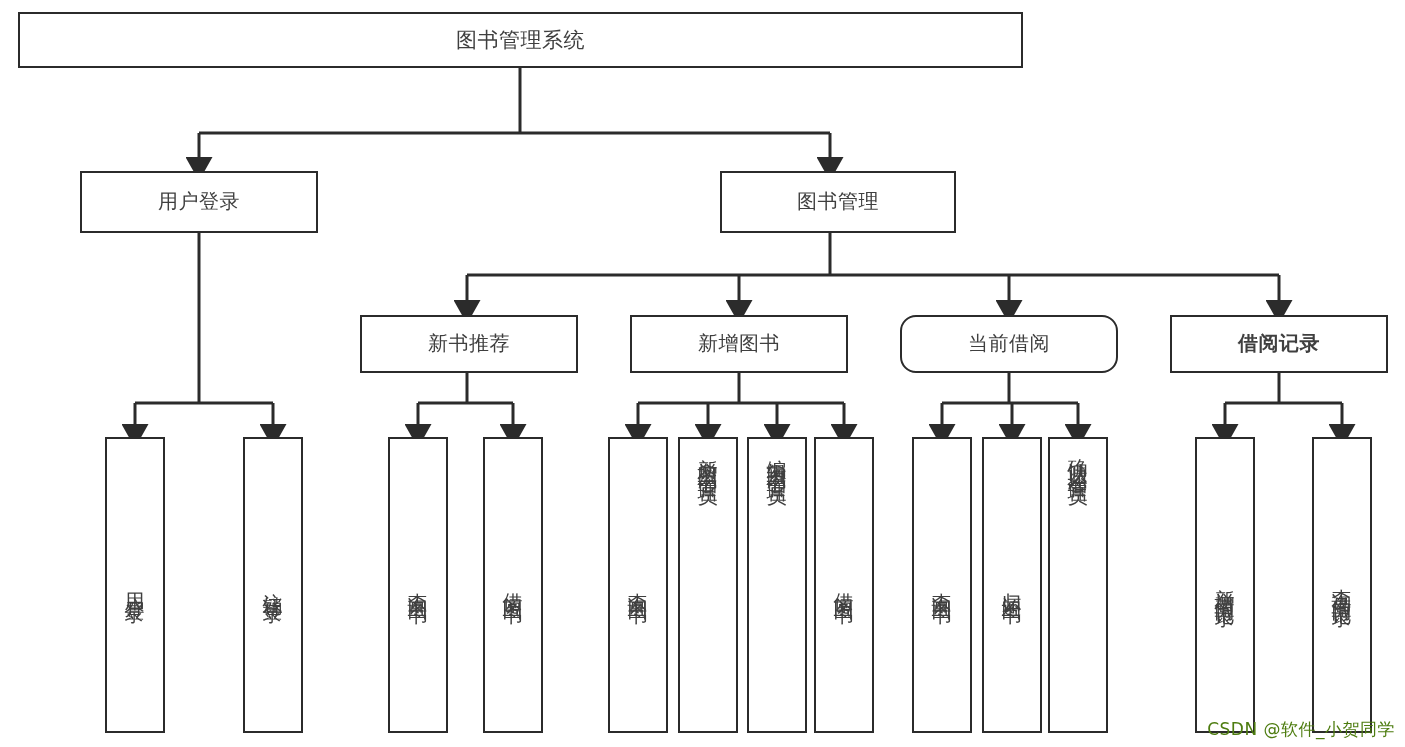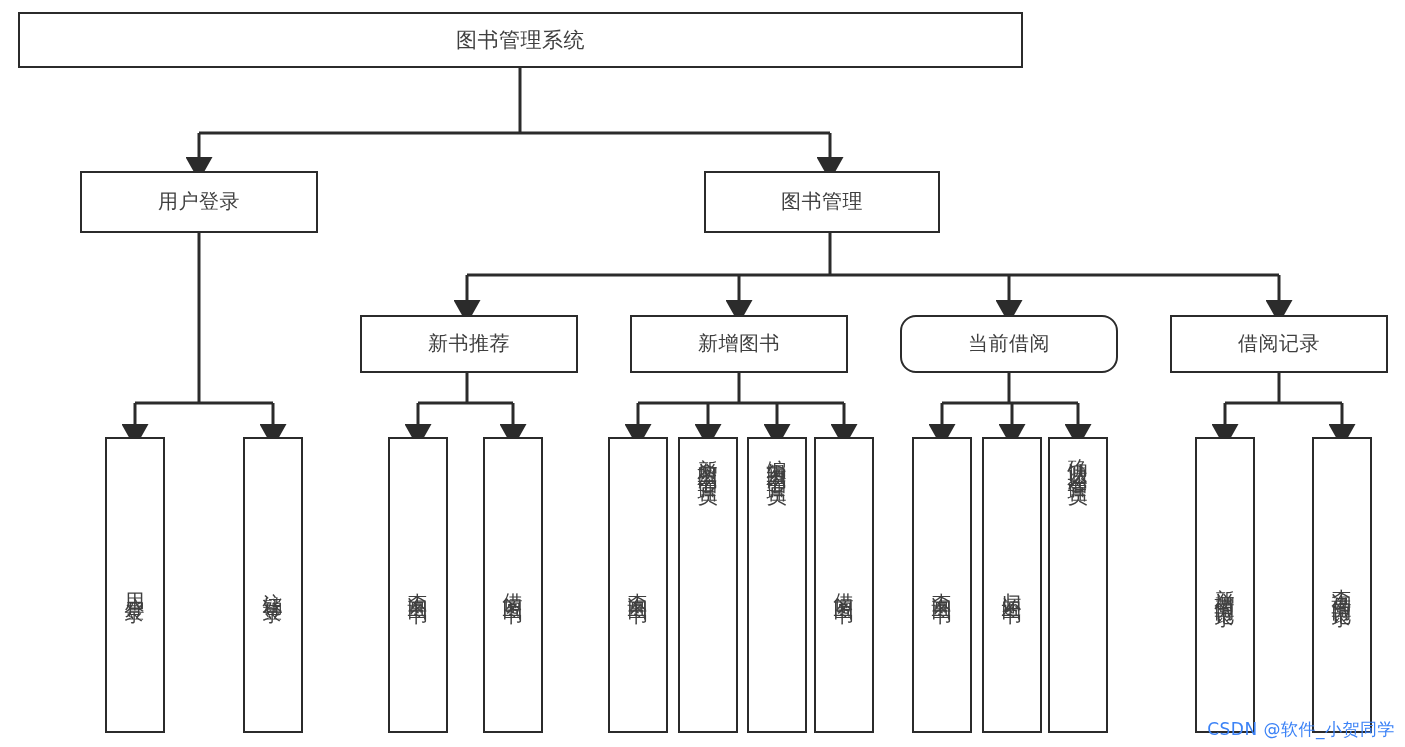--- a/index.html
+++ b/index.html
@@ -74,21 +74,21 @@
     align-items: flex-start;
   }
   .node.leaf.top-v .node-label {
     margin-top: 4px;
   }
   #watermark {
     position: absolute;
     right: 10px;
     bottom: 6px;
     font-size: 17px;
-    color: #3b82f6;
+    color: #4d7c0f;
     letter-spacing: 0.5px;
     z-index: 5;
     white-space: nowrap;
   }
 </style>
 </head>
 <body>
 
 <div id="diagram-canvas">
 
@@ -147,34 +147,34 @@
     </g>
   </svg>
 
   <div class="node root" style="left:18px; top:12px; width:1005px; height:56px;">
     <span class="node-label">图书管理系统</span>
   </div>
 
   <div class="node lvl2" style="left:80px; top:171px; width:238px; height:62px;">
     <span class="node-label">用户登录</span>
   </div>
-  <div class="node lvl2" style="left:704px; top:171px; width:236px; height:62px;">
+  <div class="node lvl2" style="left:720px; top:171px; width:236px; height:62px;">
     <span class="node-label">图书管理</span>
   </div>
 
   <div class="node lvl3" style="left:360px; top:315px; width:218px; height:58px;">
     <span class="node-label">新书推荐</span>
   </div>
   <div class="node lvl3" style="left:630px; top:315px; width:218px; height:58px;">
     <span class="node-label">新增图书</span>
   </div>
   <div class="node lvl3" style="left:900px; top:315px; width:218px; height:58px;border-radius:16px;">
     <span class="node-label">当前借阅</span>
   </div>
-  <div class="node lvl3" style="left:1170px; top:315px; width:218px; height:58px;">
+  <div class="node lvl3" style="left:1170px; top:315px; width:218px; height:58px;font-weight:bold;">
     <span class="node-label">借阅记录</span>
   </div>
 
   <div class="node leaf center-v" style="left:105px; top:437px; width:60px; height:296px;">
     <span class="node-label">用户登录</span>
   </div>
   <div class="node leaf center-v" style="left:243px; top:437px; width:60px; height:296px;">
     <span class="node-label">注销登录</span>
   </div>
   <div class="node leaf center-v" style="left:388px; top:437px; width:60px; height:296px;">

